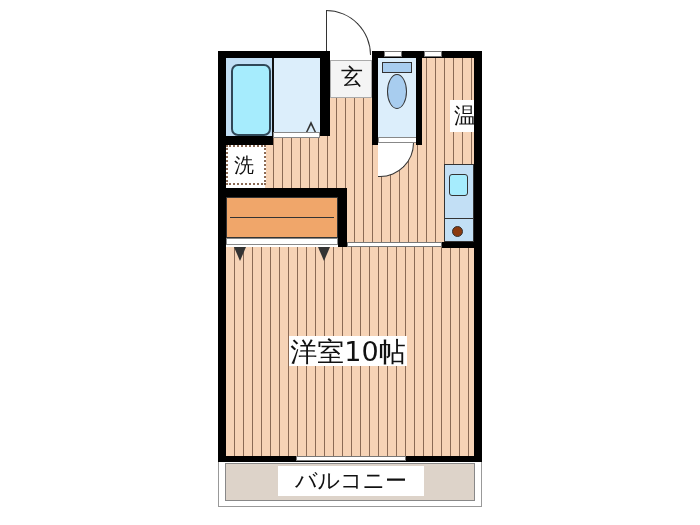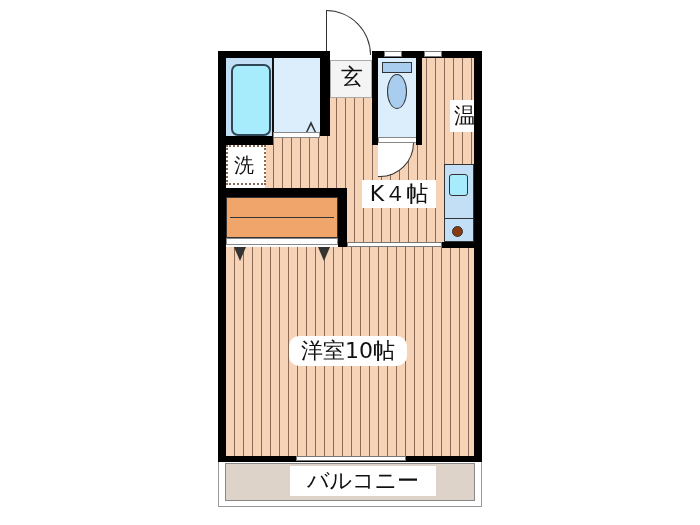--- a/index.html
+++ b/index.html
@@ -23,21 +23,21 @@
   .win { position:absolute; background:#fff; border:1px solid #777; }
 </style>
 </head>
 <body>
 
 <div class="abs" style="left:0;top:0;width:700px;height:525px;">
 
   <div class="abs" style="left:218px;top:458px;width:264px;height:49px;border:1px solid #999;background:#fff;">
     <div class="abs" style="left:6px;top:4px;width:250px;height:38px;background:#ddd3c9;border:1px solid #888;"></div>
   </div>
-  <div class="label" style="left:278px;top:466px;width:146px;height:30px;font-size:22px;margin-left:12px;">バルコニー</div>
+  <div class="label" style="left:278px;top:466px;width:146px;height:30px;font-size:22px;">バルコニー</div>
 
   <div class="floor" style="left:226px;top:247px;width:248px;height:209px;"></div>
 
   <div class="floor" style="left:265px;top:98px;width:209px;height:147px;"></div>
   <div class="floor" style="left:418px;top:58px;width:56px;height:45px;"></div>
 
   <div class="abs blue" style="left:226px;top:58px;width:94px;height:78px;"></div>
   <div class="abs" style="left:226px;top:58px;width:47px;height:78px;background:#c2dff5;"></div>
   <div class="tub" style="left:231px;top:64px;width:36px;height:68px;"></div>
   <div class="abs" style="left:272px;top:58px;width:2px;height:78px;background:#111;"></div>
@@ -61,31 +61,30 @@
 
   <div class="abs" style="left:378px;top:143px;width:36px;height:34px;background:#fff;border-right:1px solid #333;border-bottom:1px solid #333;border-bottom-right-radius:36px;"></div>
 
   <div class="label" style="left:450px;top:100px;width:30px;height:32px;font-size:22px;">温</div>
 
   <div class="abs" style="left:444px;top:164px;width:30px;height:78px;background:#c2dff5;border:1px solid #333;"></div>
   <div class="abs" style="left:449px;top:174px;width:19px;height:22px;background:#a6ecfd;border:1px solid #333;border-radius:3px;"></div>
   <div class="abs" style="left:444px;top:218px;width:30px;height:1px;background:#333;"></div>
   <div class="abs" style="left:452px;top:226px;width:11px;height:11px;background:#8b3a0f;border:1px solid #333;border-radius:50%;"></div>
 
-  <div class="label" style="left:362px;top:180px;width:74px;height:28px;font-size:22px;">K４帖</div>
 
   <div class="abs" style="left:226px;top:197px;width:112px;height:41px;background:#f0a66a;border:1px solid #333;"></div>
   <div class="abs" style="left:230px;top:217px;width:104px;height:1px;background:#333;"></div>
   <div class="abs" style="left:226px;top:238px;width:112px;height:7px;background:#fff;border:1px solid #888;"></div>
   <div class="abs" style="left:234px;top:247px;width:0;height:0;border-left:6px solid transparent;border-right:6px solid transparent;border-top:14px solid #333;"></div>
   <div class="abs" style="left:318px;top:247px;width:0;height:0;border-left:6px solid transparent;border-right:6px solid transparent;border-top:14px solid #333;"></div>
 
   <div class="abs" style="left:347px;top:242px;width:95px;height:5px;background:#fff;border:1px solid #777;"></div>
 
-  <div class="label" style="left:289px;top:336px;width:118px;height:30px;font-size:22px;border-radius:10px;">洋室10帖</div>
+  <div class="label" style="left:289px;top:336px;width:118px;height:30px;font-size:27px;">洋室10帖</div>
 
   <div class="wall" style="left:218px;top:51px;width:8px;height:411px;"></div>
   <div class="wall" style="left:474px;top:51px;width:8px;height:411px;"></div>
   <div class="wall" style="left:218px;top:51px;width:108px;height:7px;"></div>
   <div class="wall" style="left:372px;top:51px;width:110px;height:7px;"></div>
   <div class="wall" style="left:218px;top:456px;width:264px;height:6px;"></div>
   <div class="wall" style="left:320px;top:51px;width:10px;height:85px;"></div>
   <div class="wall" style="left:218px;top:136px;width:55px;height:9px;"></div>
   <div class="wall" style="left:372px;top:58px;width:6px;height:87px;"></div>
   <div class="wall" style="left:416px;top:58px;width:6px;height:87px;"></div>

